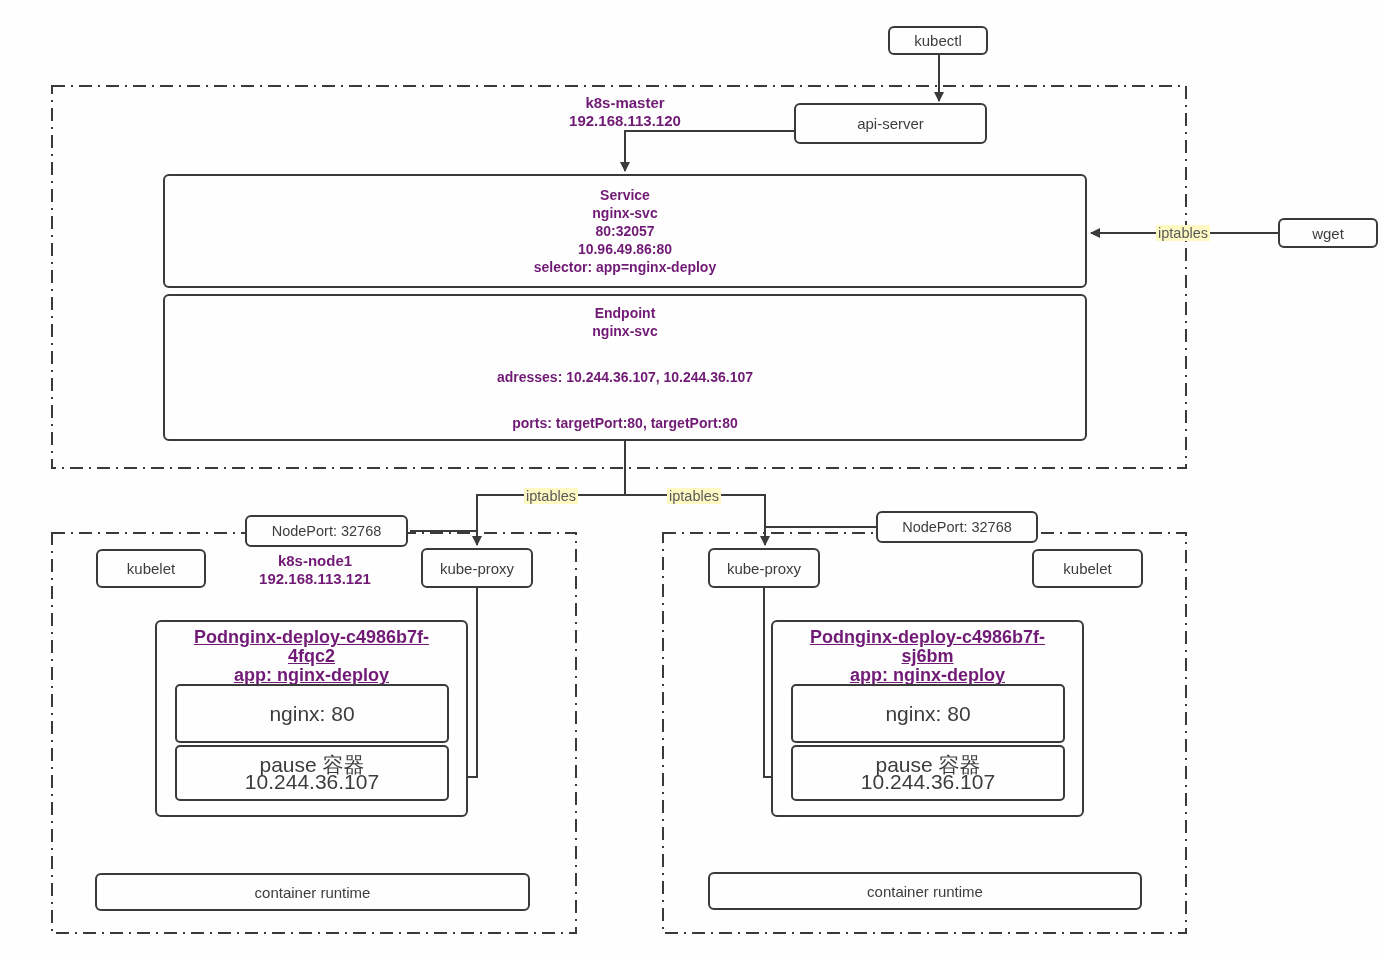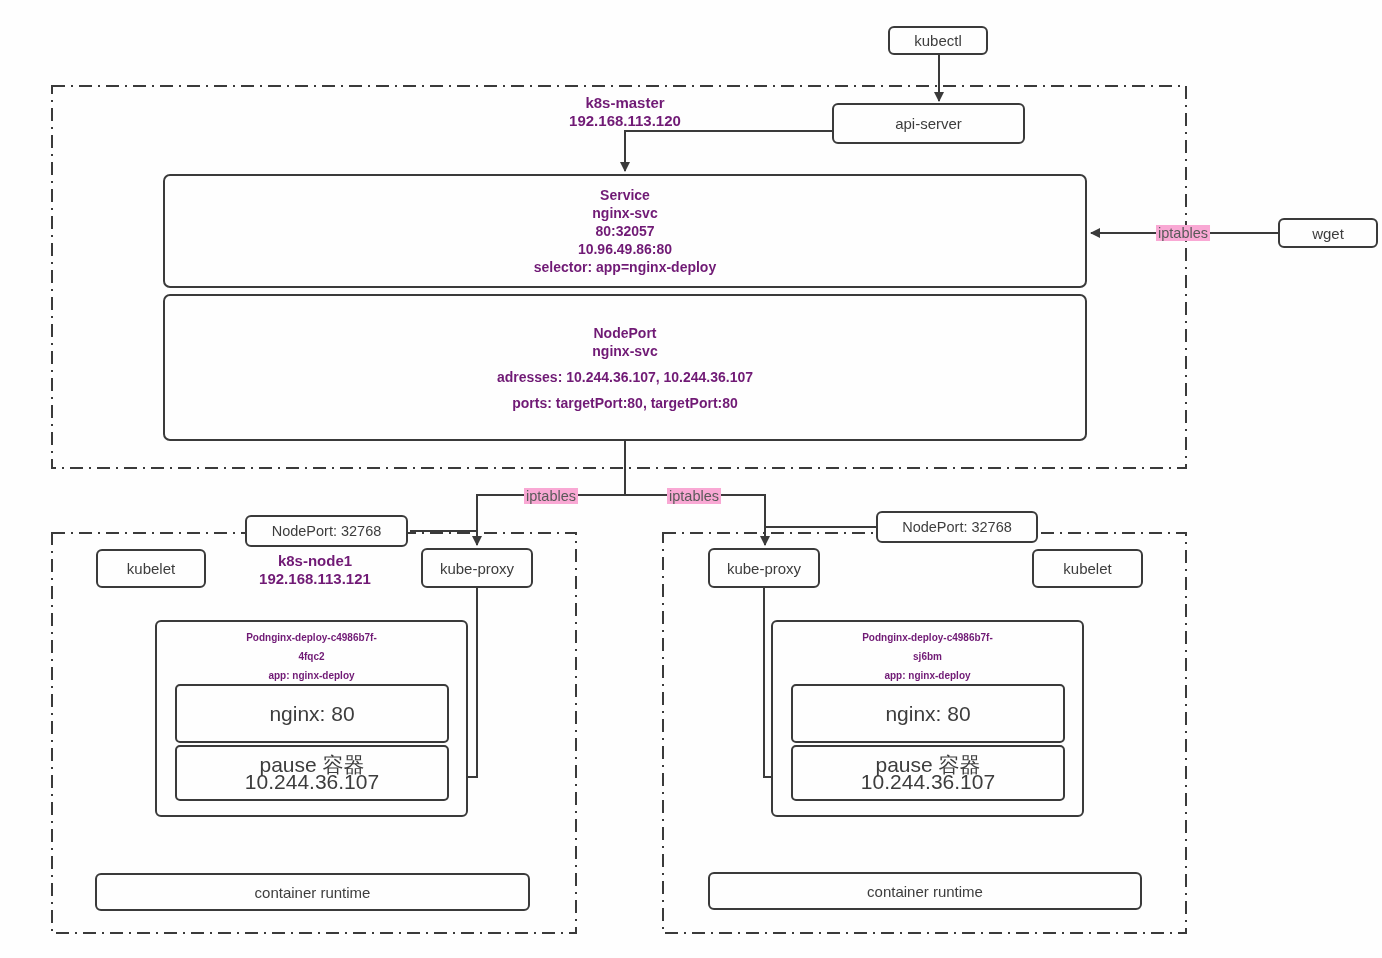--- a/index.html
+++ b/index.html
@@ -43,44 +43,45 @@
     z-index: 2;
   }
   .bold { font-weight: 700; color: #701a75; }
   .lbl {
     position: absolute;
     text-align: center;
     font-size: 15px;
     line-height: 18px;
     z-index: 3;
   }
-  .col { flex-direction: column; border-radius: 7px; }
+  .col { flex-direction: column; }
   .svc-line { line-height: 18px; font-size: 14px; }
-  .ep-gap { margin-top: 8px; }
+  .ep-gap { margin-top: 28px; }
   .pod {
     align-items: flex-start;
     justify-content: flex-start;
     flex-direction: column;
   }
   .pod-title {
     width: 100%;
     text-align: center;
     padding-top: 6px;
-    font-size: 10px;
+    font-size: 18px;
     line-height: 19px;
+    text-decoration: underline;
   }
   .inner {
     border-radius: 5px;
     font-size: 21px;
     line-height: 17px;
   }
   .iptables {
     position: absolute;
     transform: translate(-50%, -50%);
-    background: #f9a8d4;
+    background: #fef9c3;
     color: #595959;
     font-size: 14.5px;
     padding: 0 2px;
     z-index: 3;
   }
   .nodehdr { line-height: 17.5px; }
 </style>
 </head>
 <body>
 
@@ -106,21 +107,21 @@
     <path class="conn" d="M410,531 L477,531"></path>
     <path class="conn" d="M765,527 L876,527"></path>
     <path class="conn" d="M477,588 L477,777 L458,777" marker-end="url(#arr)"></path>
     <path class="conn" d="M764,588 L764,777 L781,777" marker-end="url(#arr)"></path>
   </svg>
 
   <div class="box" style="left:888px;top:26px;width:100px;height:29px">
     <span>kubectl</span>
   </div>
 
-  <div class="box" style="left:832px;top:103px;width:193px;height:41px">
+  <div class="box" style="left:794px;top:103px;width:193px;height:41px">
     <span>api-server</span>
   </div>
 
   <div class="box" style="left:1278px;top:218px;width:100px;height:30px">
     <span>wget</span>
   </div>
 
   <div class="lbl bold" style="left:500px;top:94px;width:250px">
     <div>k8s-master</div>
     <div>192.168.113.120</div>
@@ -128,21 +129,21 @@
 
   <div class="box col bold" style="left:163px;top:174px;width:924px;height:114px">
     <div class="svc-line">Service</div>
     <div class="svc-line">nginx-svc</div>
     <div class="svc-line">80:32057</div>
     <div class="svc-line">10.96.49.86:80</div>
     <div class="svc-line">selector: app=nginx-deploy</div>
   </div>
 
   <div class="box col bold" style="left:163px;top:294px;width:924px;height:147px">
-    <div class="svc-line">NodePort</div>
+    <div class="svc-line">Endpoint</div>
     <div class="svc-line">nginx-svc</div>
     <div class="svc-line ep-gap">adresses: 10.244.36.107, 10.244.36.107</div>
     <div class="svc-line ep-gap">ports: targetPort:80, targetPort:80</div>
   </div>
 
   <div class="iptables" style="left:1183px;top:233px">iptables</div>
   <div class="iptables" style="left:551px;top:496px">iptables</div>
   <div class="iptables" style="left:694px;top:496px">iptables</div>
 
   <div class="box" style="left:245px;top:515px;width:163px;height:32px;font-size:14.5px">

